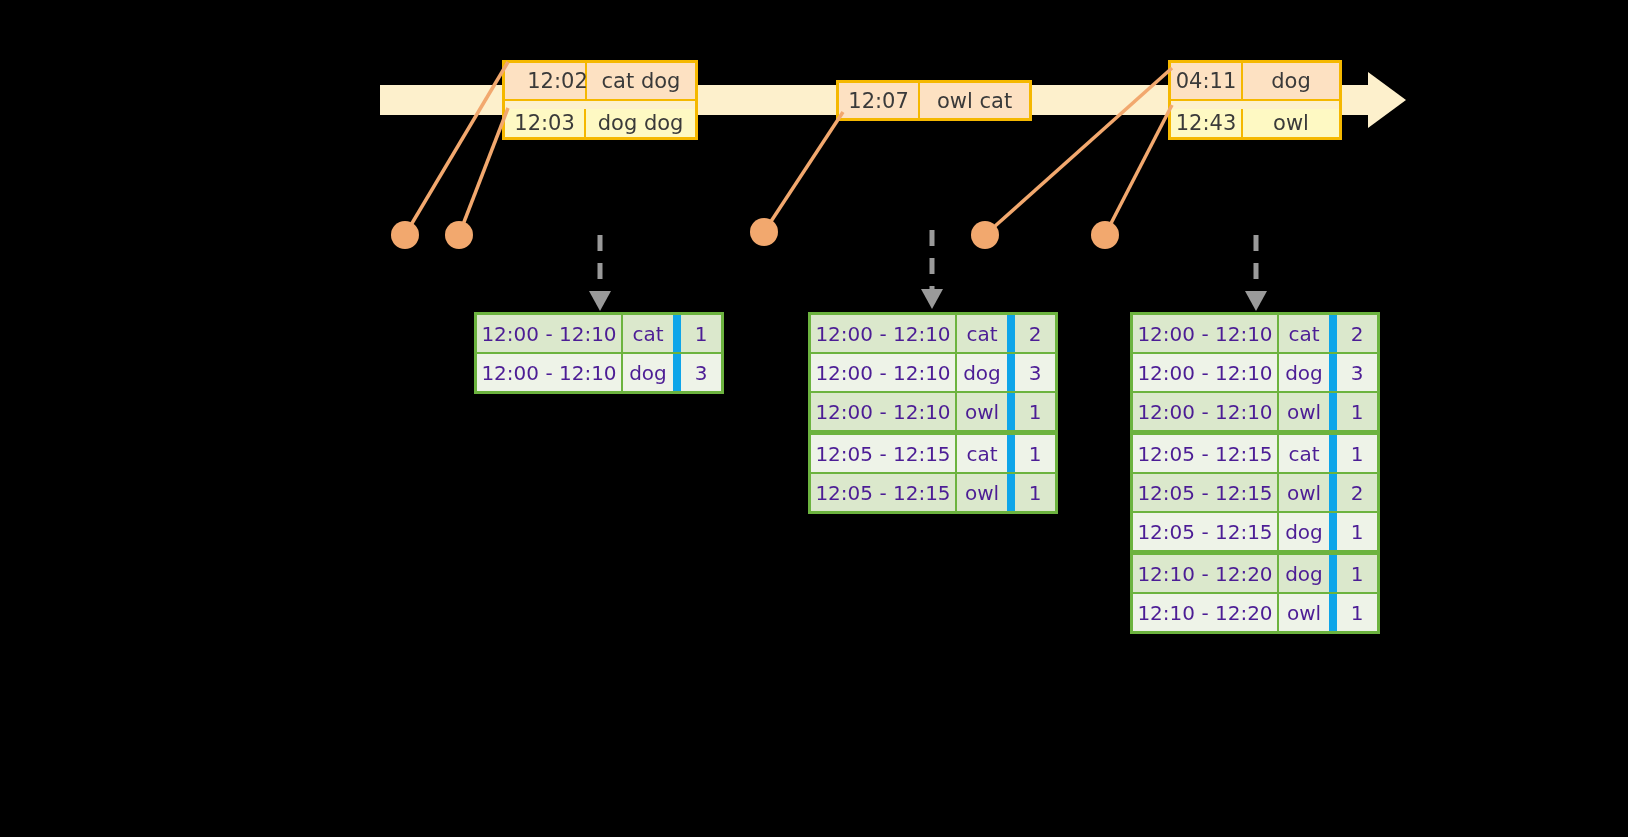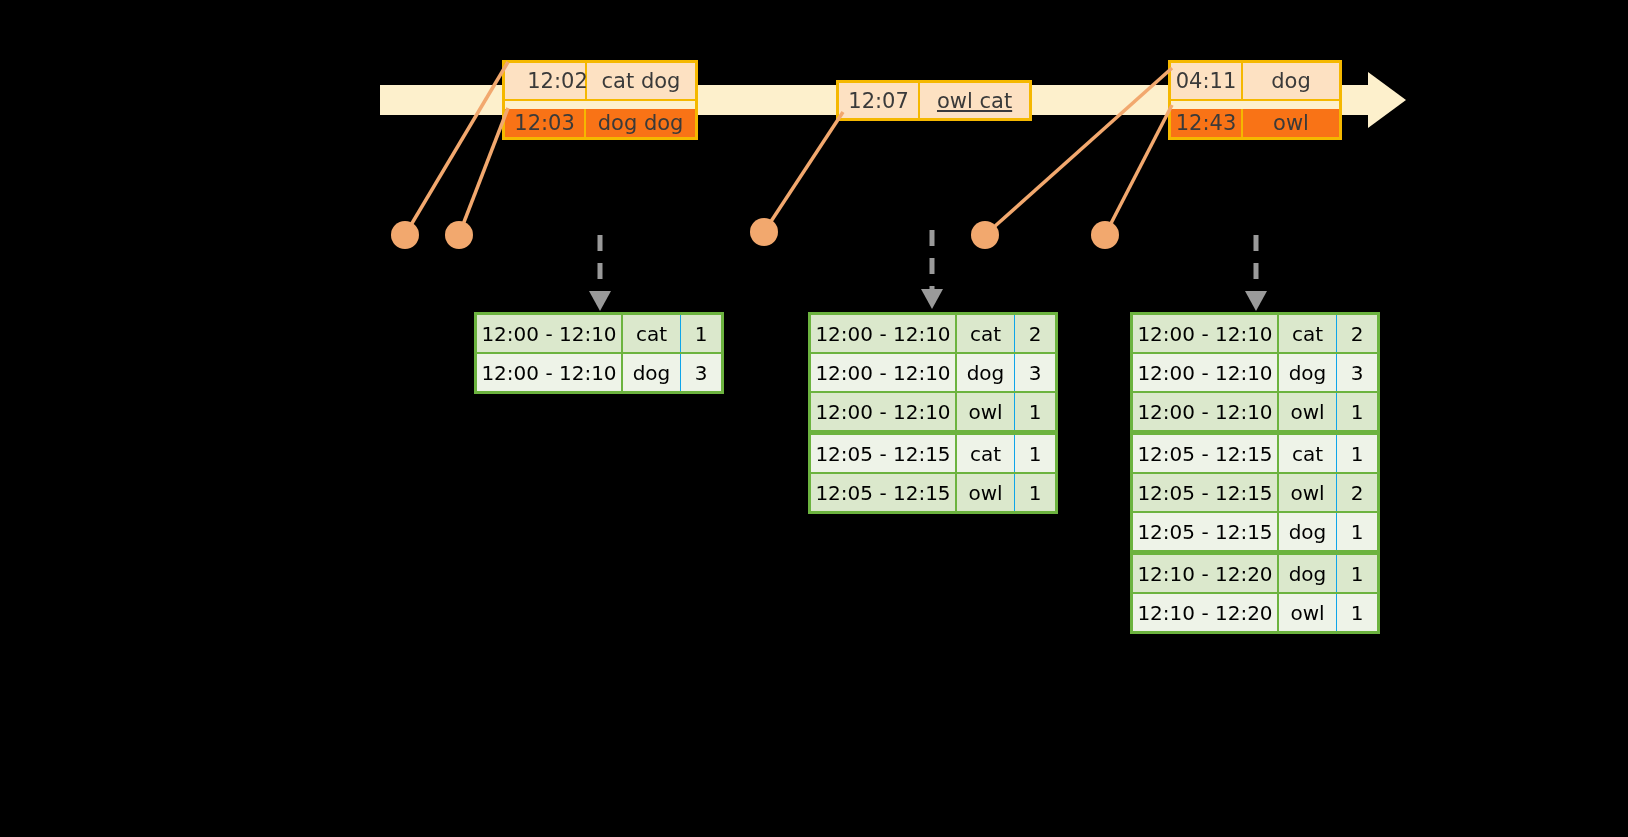--- a/index.html
+++ b/index.html
@@ -17,36 +17,36 @@
 
   
   .ebox{position:absolute;border:3px solid #f5b800;box-sizing:border-box;
         display:flex;flex-direction:column;}
   .erow{display:flex;flex:1;}
   .erow+.erow{border-top:2px solid #f5b800;}
   .ecell{display:flex;align-items:center;justify-content:center;
          font-size:21px;color:#3a3a3a;box-sizing:border-box;}
   .ecell.time{border-right:2px solid #f5b800;}
   .erow.r0 .ecell{background:#fde1c2;}
-  .erow.r1 .ecell{background:#f97316;margin-top:8px;}
+  .erow.r1 .ecell{background:#fef9c3;margin-top:8px;}
 
   
   .conn{position:absolute;left:0;top:0;width:1628px;height:837px;
         pointer-events:none;}
 
   
   .rtable{position:absolute;border:3px solid #6cb33f;box-sizing:border-box;
           display:flex;flex-direction:column;}
   .rrow{display:flex;}
   .rrow+.rrow{border-top:2px solid #6cb33f;}
   .rrow.grp{border-top:5px solid #6cb33f;}
-  .rcell{font-size:20px;color:#000000;box-sizing:border-box;
+  .rcell{font-size:20px;color:#4c1d95;box-sizing:border-box;
          display:flex;align-items:center;justify-content:center;height:37px;}
   .rcell.win{border-right:2px solid #6cb33f;}
-  .rcell.key{border-right:1px solid #0ea5e9;}
+  .rcell.key{border-right:8px solid #0ea5e9;}
   .rrow.even .rcell{background:#dbe8cc;}
   .rrow.odd  .rcell{background:#eef3e8;}
 </style>
 </head>
 <body>
 
 <div class="stage">
 
   <div class="tl-bar"></div>
   <div class="tl-head"></div>
@@ -58,21 +58,21 @@
     </div>
     <div class="erow r1">
       <div class="ecell time" style="width:82px;">12:03</div>
       <div class="ecell" style="width:110px;">dog dog</div>
     </div>
   </div>
 
   <div class="ebox" id="ebox1" style="left:836px;top:80px;width:196px;height:41px;text-align:right;">
     <div class="erow r0">
       <div class="ecell time" style="width:82px;">12:07</div>
-      <div class="ecell" style="width:110px;text-decoration:underline;">owl cat</div>
+      <div class="ecell" style="width:110px;">owl cat</div>
     </div>
   </div>
 
   <div class="ebox" id="ebox2" style="left:1168px;top:60px;width:174px;height:80px;">
     <div class="erow r0">
       <div class="ecell time" style="width:72px;">04:11</div>
       <div class="ecell" style="width:96px;">dog</div>
     </div>
     <div class="erow r1">
       <div class="ecell time" style="width:72px;">12:43</div>

